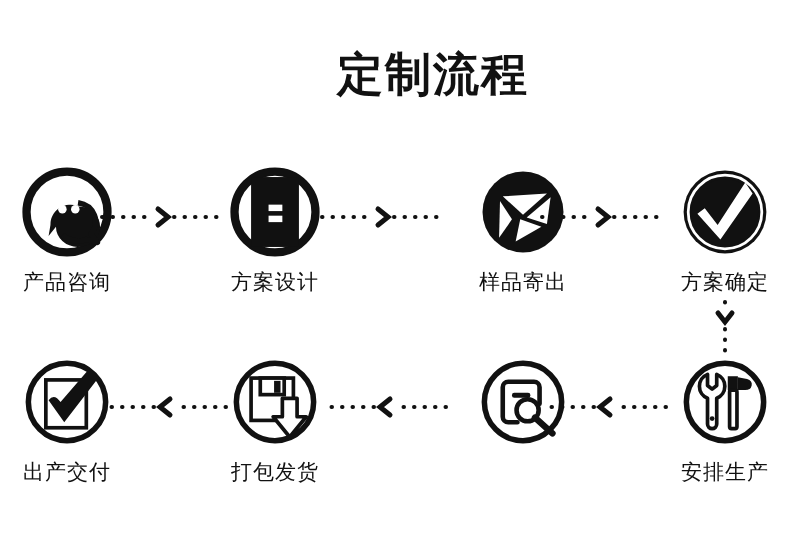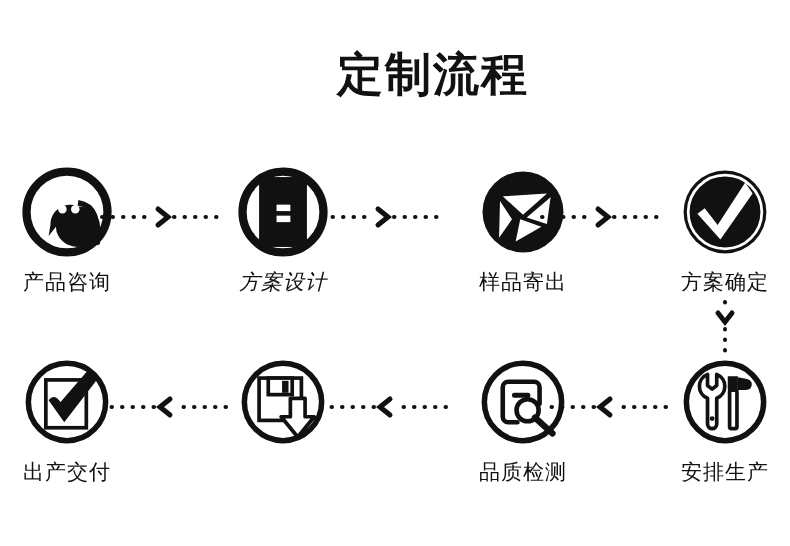--- a/index.html
+++ b/index.html
@@ -57,21 +57,21 @@
     height: 26px;
   }
   .connector-v {
     position: absolute;
     width: 26px;
   }
   
   .row-top  { top: 166px; }
   .row-bot  { top: 356px; }
   .col-1 { left: -8px; }
-  .col-2 { left: 208px; font-style: italic; }
+  .col-2 { left: 200px; }
   .col-3 { left: 448px; }
   .col-4 { left: 650px; }
 </style>
 </head>
 <body>
 
 <div id="flow-root">
 
   <div class="page-title">定制流程</div>
 
@@ -194,31 +194,31 @@
   </div>
 
   <div class="step row-bot col-3">
     <svg class="step-icon" viewBox="0 0 100 100">
       <circle cx="50" cy="50" r="42" fill="none" stroke="#111111" stroke-width="6"></circle>
       <path d="M44 72 L34 72 A6 6 0 0 1 28 66 L28 34 A6 6 0 0 1 34 28 L62 28 A6 6 0 0 1 68 34 L68 52" fill="none" stroke="#111111" stroke-width="5" stroke-linecap="round"></path>
       <rect x="38" y="40" width="20" height="5.5" rx="2.5" fill="#111111"></rect>
       <circle cx="55" cy="59" r="12" fill="#ffffff" stroke="#111111" stroke-width="5"></circle>
       <line x1="63" y1="67" x2="82" y2="84" stroke="#111111" stroke-width="7" stroke-linecap="round"></line>
     </svg>
-    <div class="step-label">品质检测</div>
   </div>
 
   <div class="step row-bot col-2">
     <svg class="step-icon" viewBox="0 0 100 100">
       <circle cx="50" cy="50" r="42" fill="none" stroke="#111111" stroke-width="6"></circle>
       <rect x="24" y="24" width="46" height="46" fill="#ffffff" stroke="#111111" stroke-width="4"></rect>
       <rect x="34" y="24" width="26" height="18" fill="#ffffff" stroke="#111111" stroke-width="4"></rect>
       <rect x="49" y="27" width="7" height="13" fill="#111111"></rect>
       <path d="M58 46 L74 46 L74 66 L84 66 L66 88 L48 66 L58 66 Z" fill="#ffffff" stroke="#111111" stroke-width="4" stroke-linejoin="round"></path>
     </svg>
+    <div class="step-label">打包发货</div>
   </div>
 
   <div class="step row-bot col-1">
     <svg class="step-icon" viewBox="0 0 100 100">
       <circle cx="50" cy="50" r="42" fill="none" stroke="#111111" stroke-width="6"></circle>
       <rect x="27" y="26" width="44" height="52" fill="#ffffff" stroke="#111111" stroke-width="4"></rect>
       <path d="M30 48 Q36 40 43 50 L74 14 L84 24 L47 72 Z" fill="#111111"></path>
     </svg>
     <div class="step-label">出产交付</div>
   </div>

